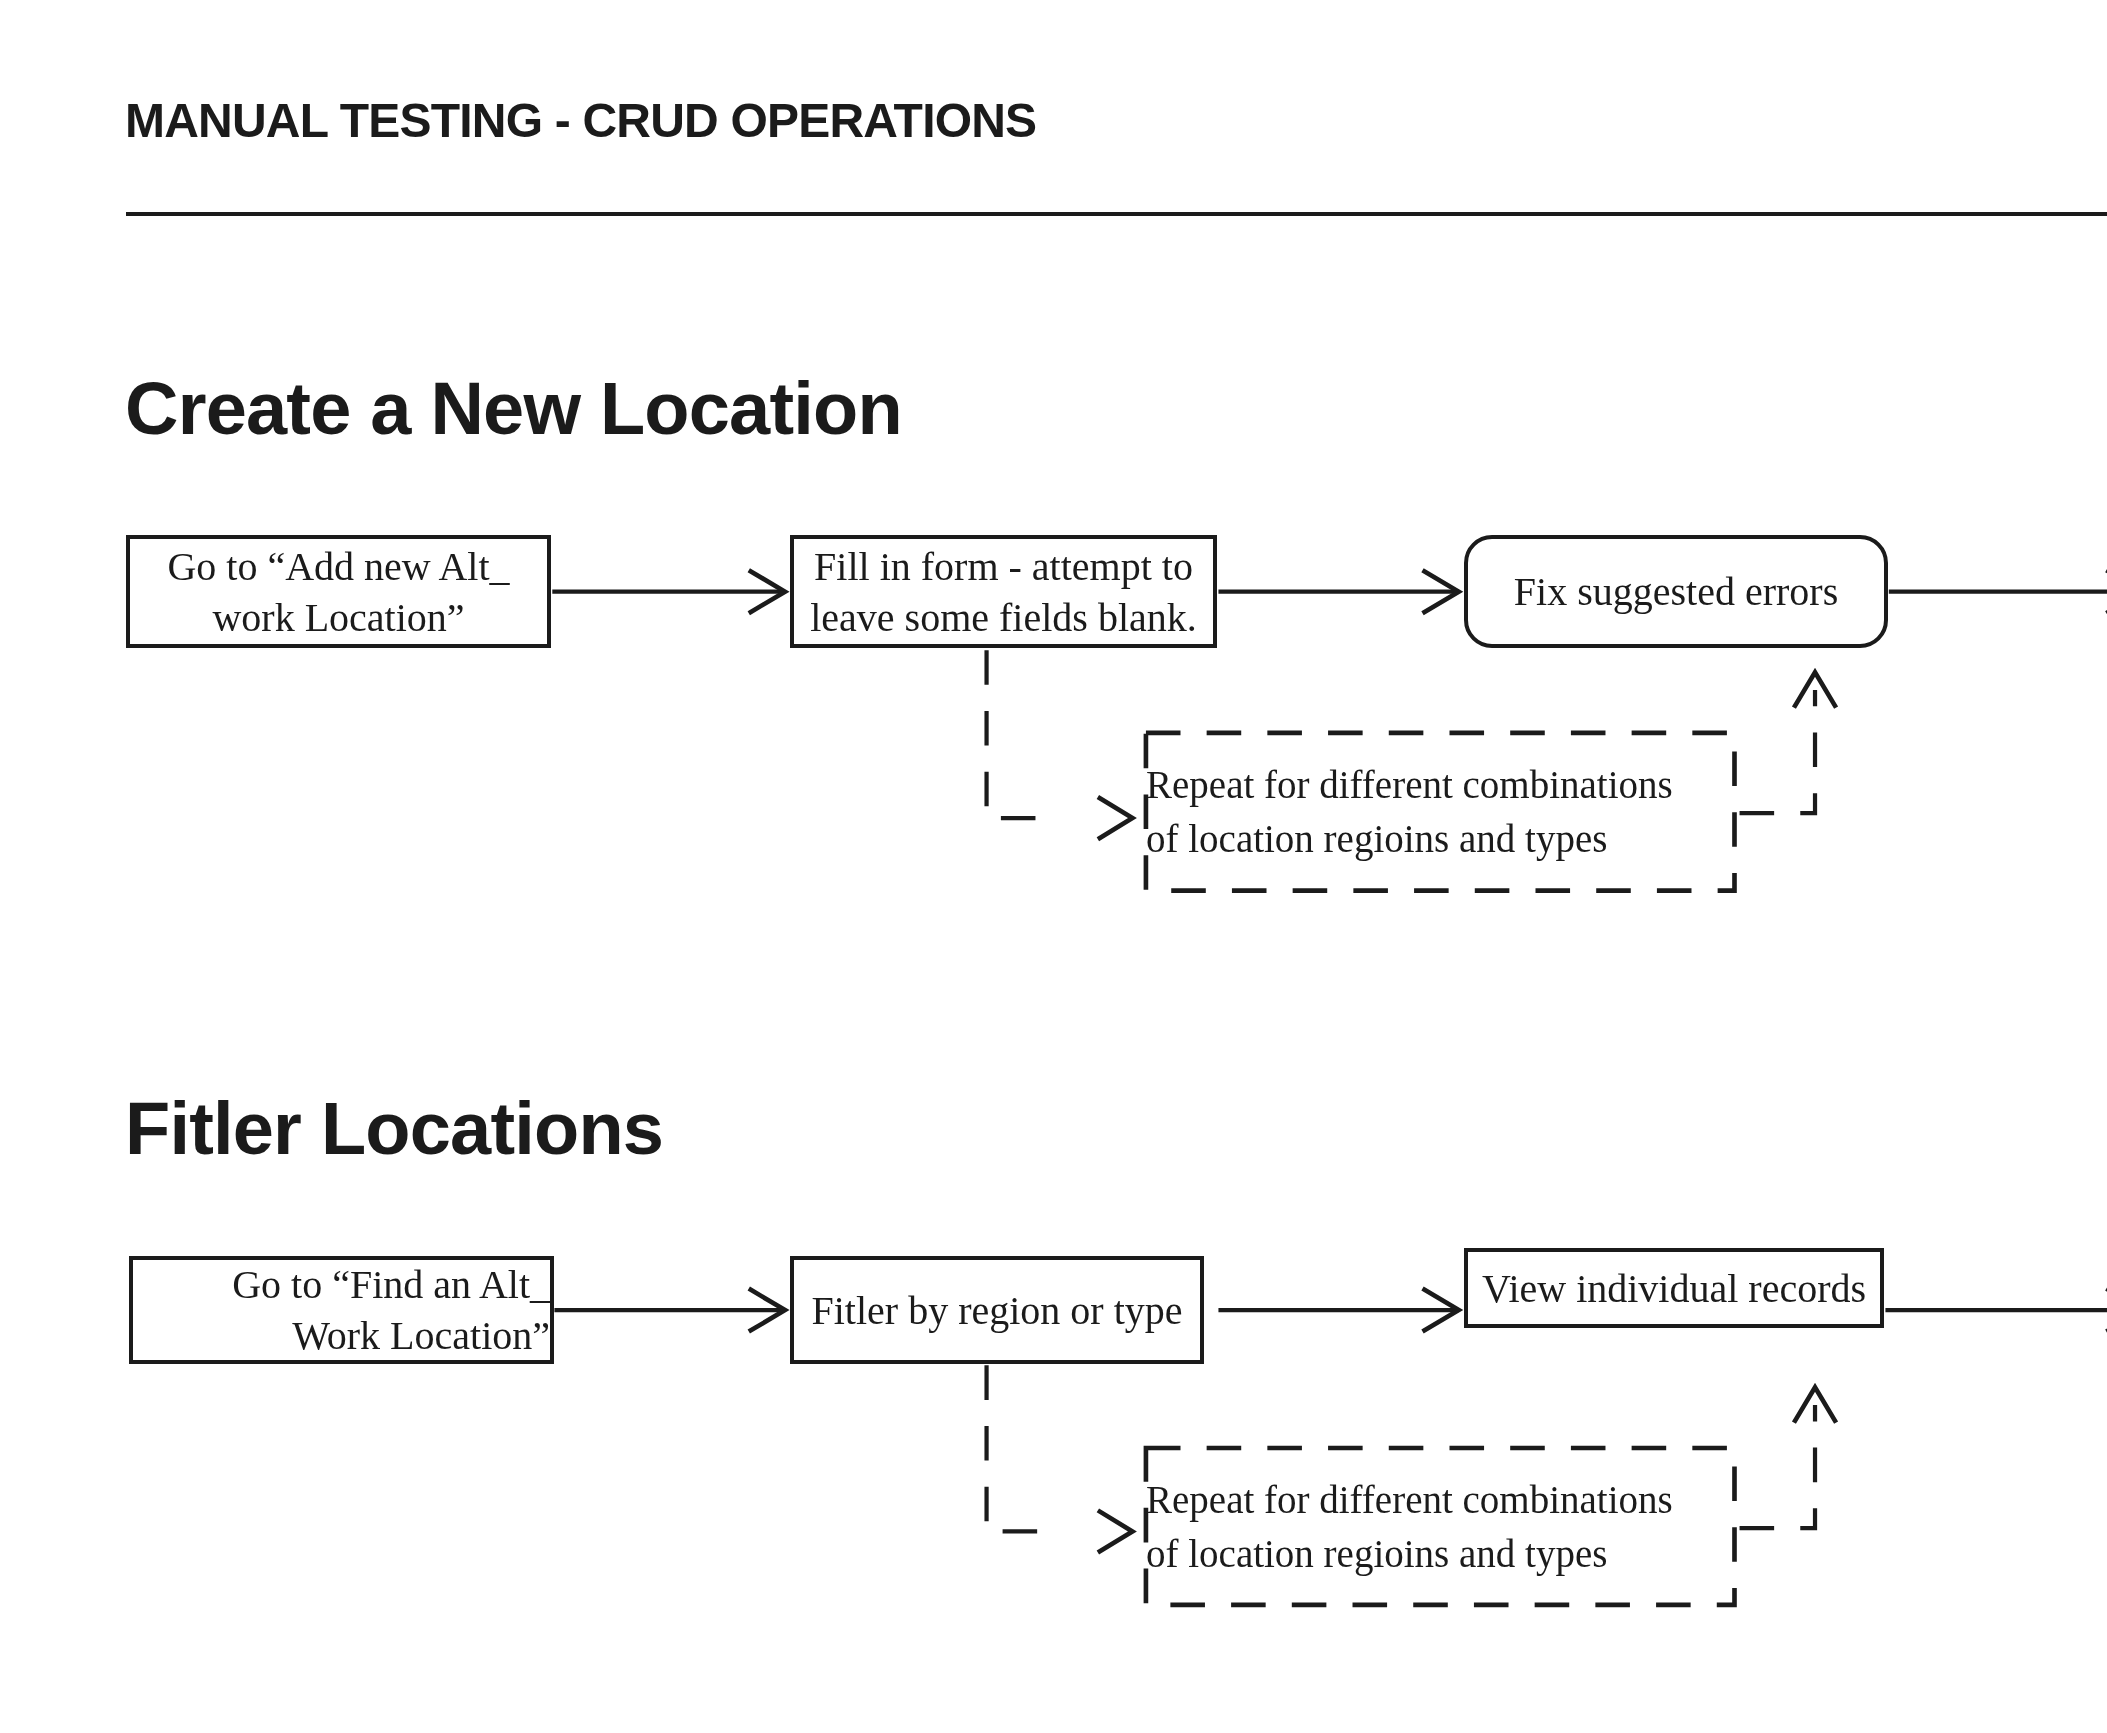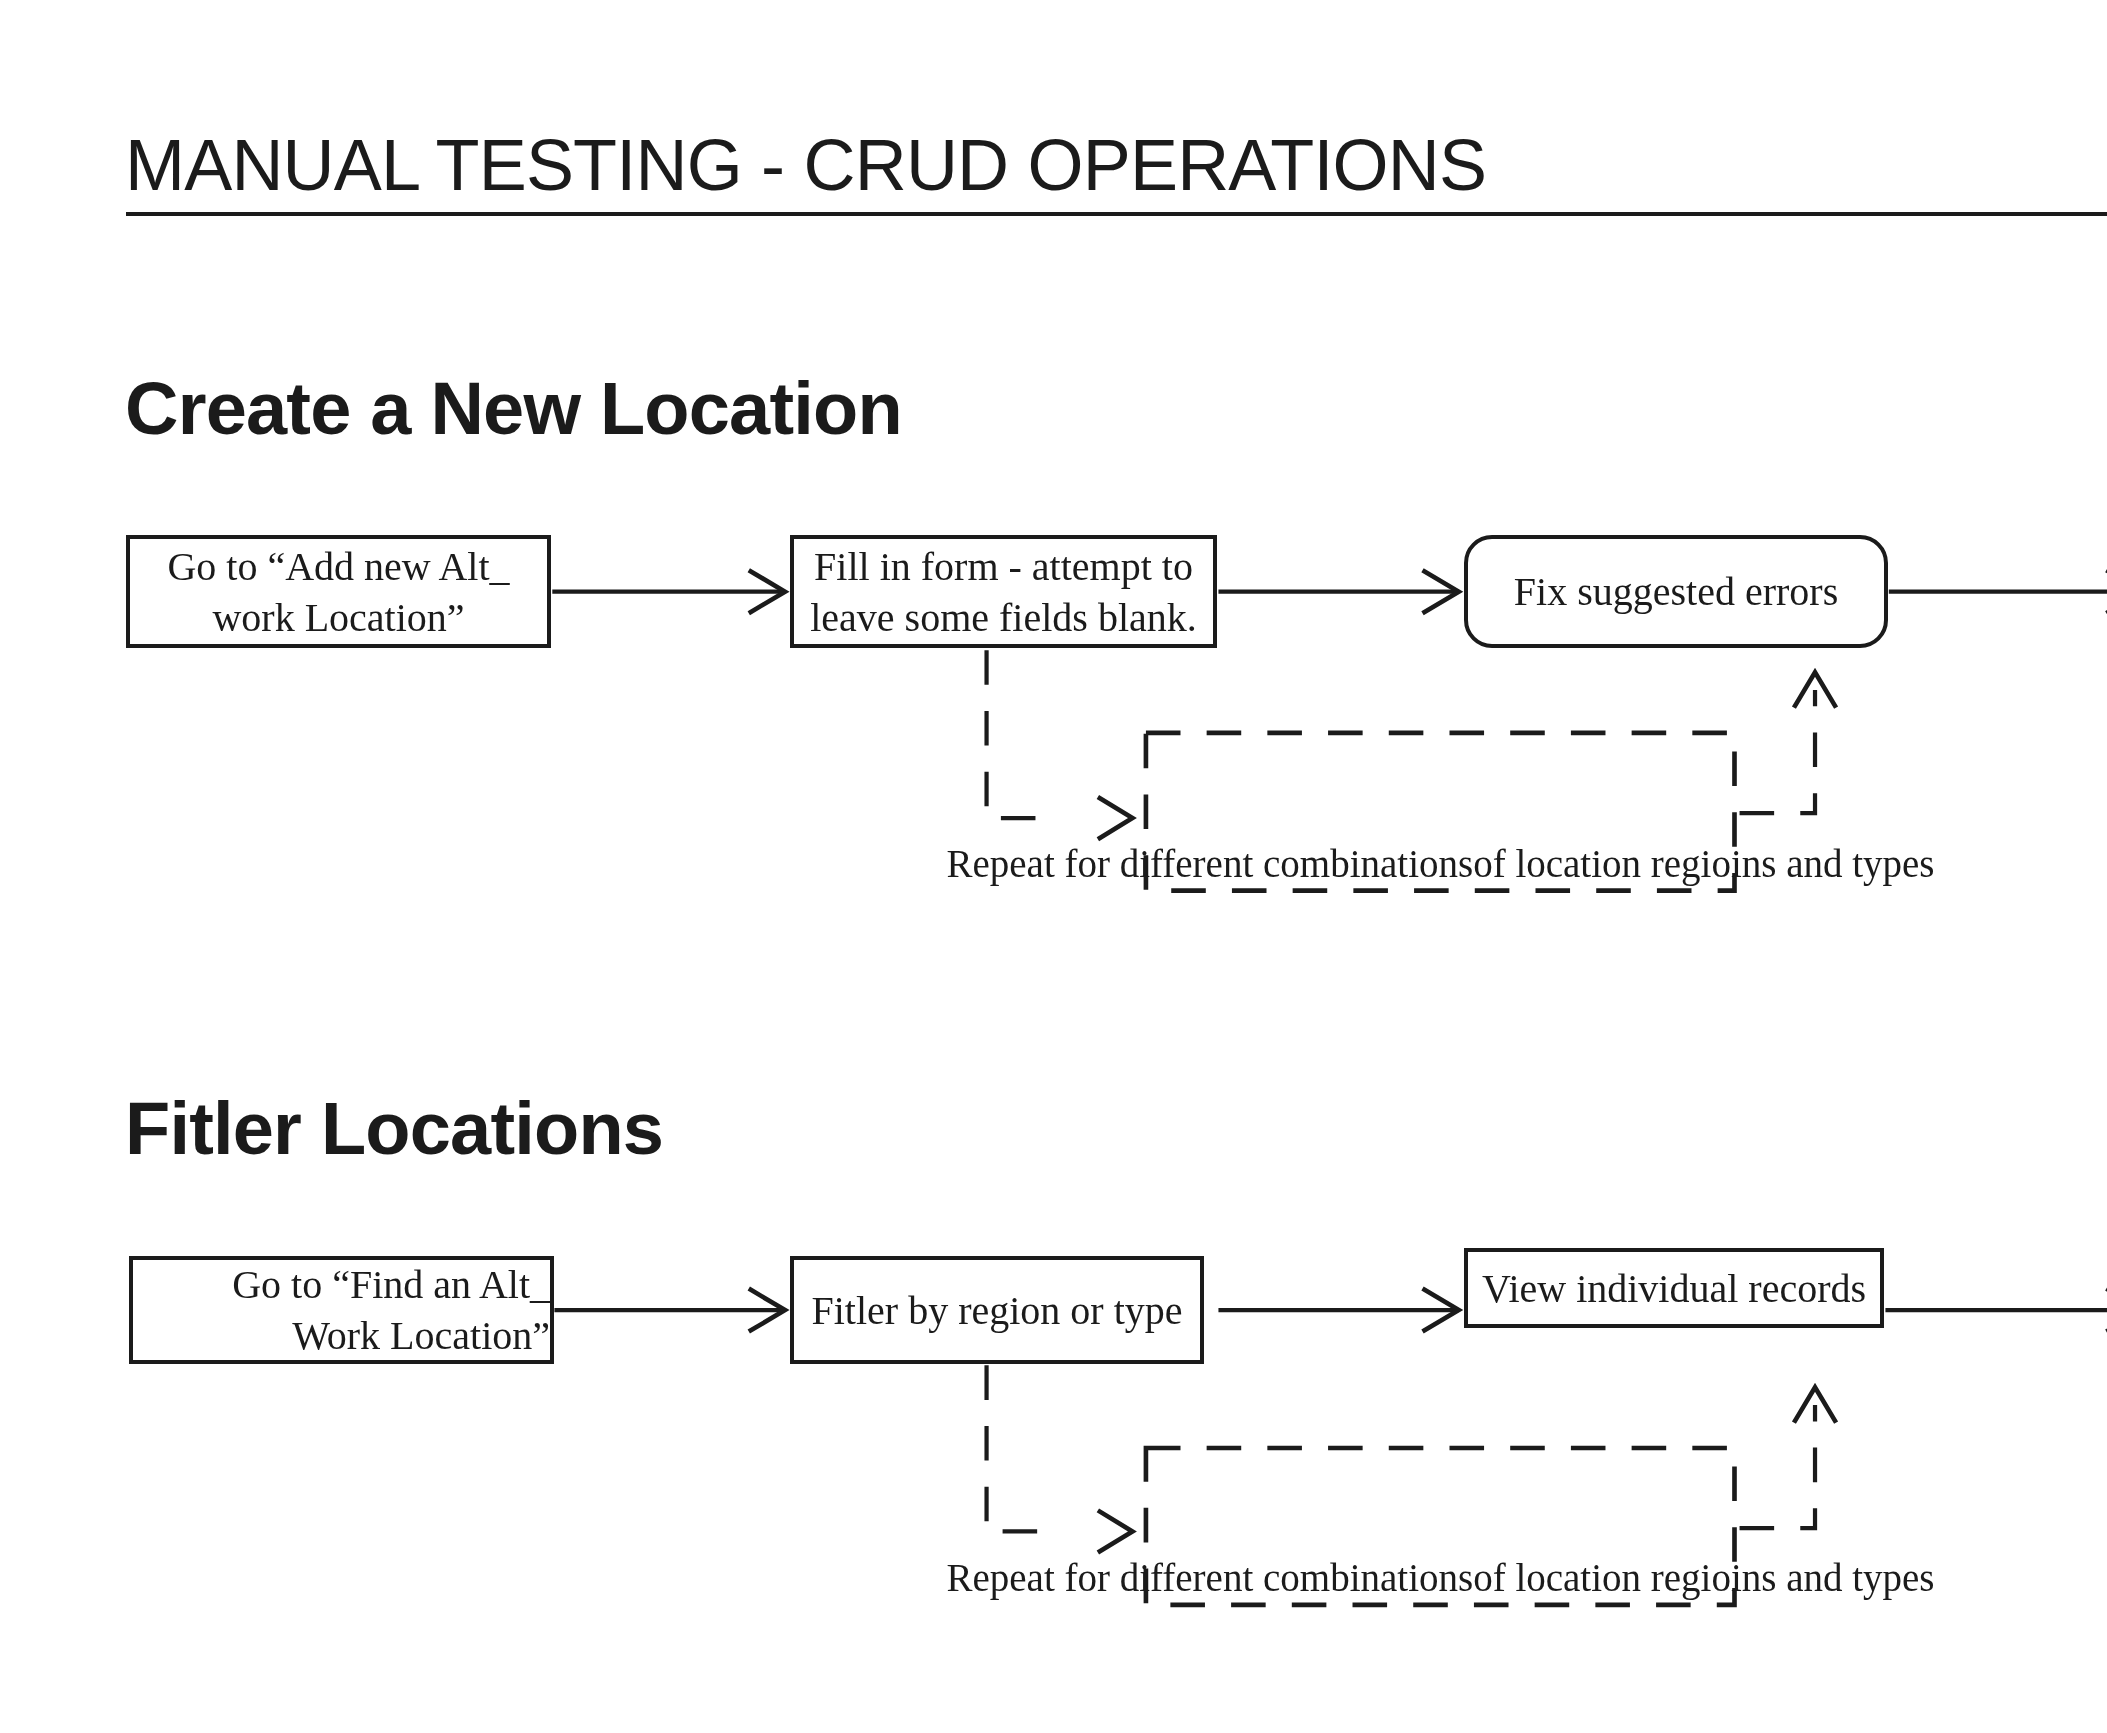--- a/index.html
+++ b/index.html
@@ -1,35 +1,35 @@
 <!DOCTYPE html>
 <html style="font-size:6.7px"><head>
 <meta charset="utf-8">
 <style>
   html,body{margin:0;padding:0;background:#ffffff;}
   .page{position:relative;width:2958px;height:1734px;background:#ffffff;overflow:hidden;
         font-family:"Liberation Sans",sans-serif;color:#1b1b1b;}
-  .doc-title{position:absolute;left:125px;top:129px;font-size:72px;line-height:1;
-             font-weight:400;letter-spacing:-0.8px;white-space:nowrap;}
+  .doc-title{position:absolute;left:125px;top:97px;font-size:48px;line-height:1;
+             font-weight:700;letter-spacing:-0.8px;white-space:nowrap;}
   .title-rule{position:absolute;left:126px;top:212px;width:2159px;height:4.2px;background:#1b1b1b;}
   .sec-heading{position:absolute;font-size:74px;line-height:1;font-weight:700;
                letter-spacing:-0.8px;white-space:nowrap;}
   .h-create{left:125px;top:372px;}
   .h-review{left:125px;top:1092px;}
   .connector-layer{position:absolute;left:0;top:0;width:2958px;height:1734px;z-index:0;}
   .node{position:absolute;z-index:1;box-sizing:border-box;border:4.2px solid #1b1b1b;background:#ffffff;
         display:flex;flex-direction:column;align-items:center;justify-content:center;text-align:center;
         font-family:"Liberation Serif",serif;font-size:40px;line-height:51px;color:#1b1b1b;white-space:nowrap;}
   .b1{left:126px;top:535px;width:425px;height:113px;}
   .b2{left:790px;top:535px;width:427px;height:113px;}
   .b3{left:1464px;top:535px;width:424px;height:113px;border-radius:28px;}
   .b5{left:129px;top:1256px;width:425px;height:108px;align-items:flex-end;}
   .b6{left:790px;top:1256px;width:414px;height:108px;}
   .b7{left:1464px;top:1248px;width:420px;height:80px;}
-  .repeat-note{position:absolute;z-index:1;display:flex;flex-direction:row;align-items:flex-end;justify-content:center;
+  .repeat-note{position:absolute;z-index:1;display:flex;flex-direction:column;align-items:flex-start;justify-content:center;
         text-align:center;font-family:"Liberation Serif",serif;font-size:39px;line-height:54px;
         color:#1b1b1b;white-space:nowrap;}
   .r1{left:1146px;top:733px;width:589px;height:158px;}
   .r2{left:1146px;top:1448px;width:589px;height:157px;}
   .stroke{stroke:#1b1b1b;fill:none;}
 </style>
 </head>
 <body>
 
 <div class="page">

